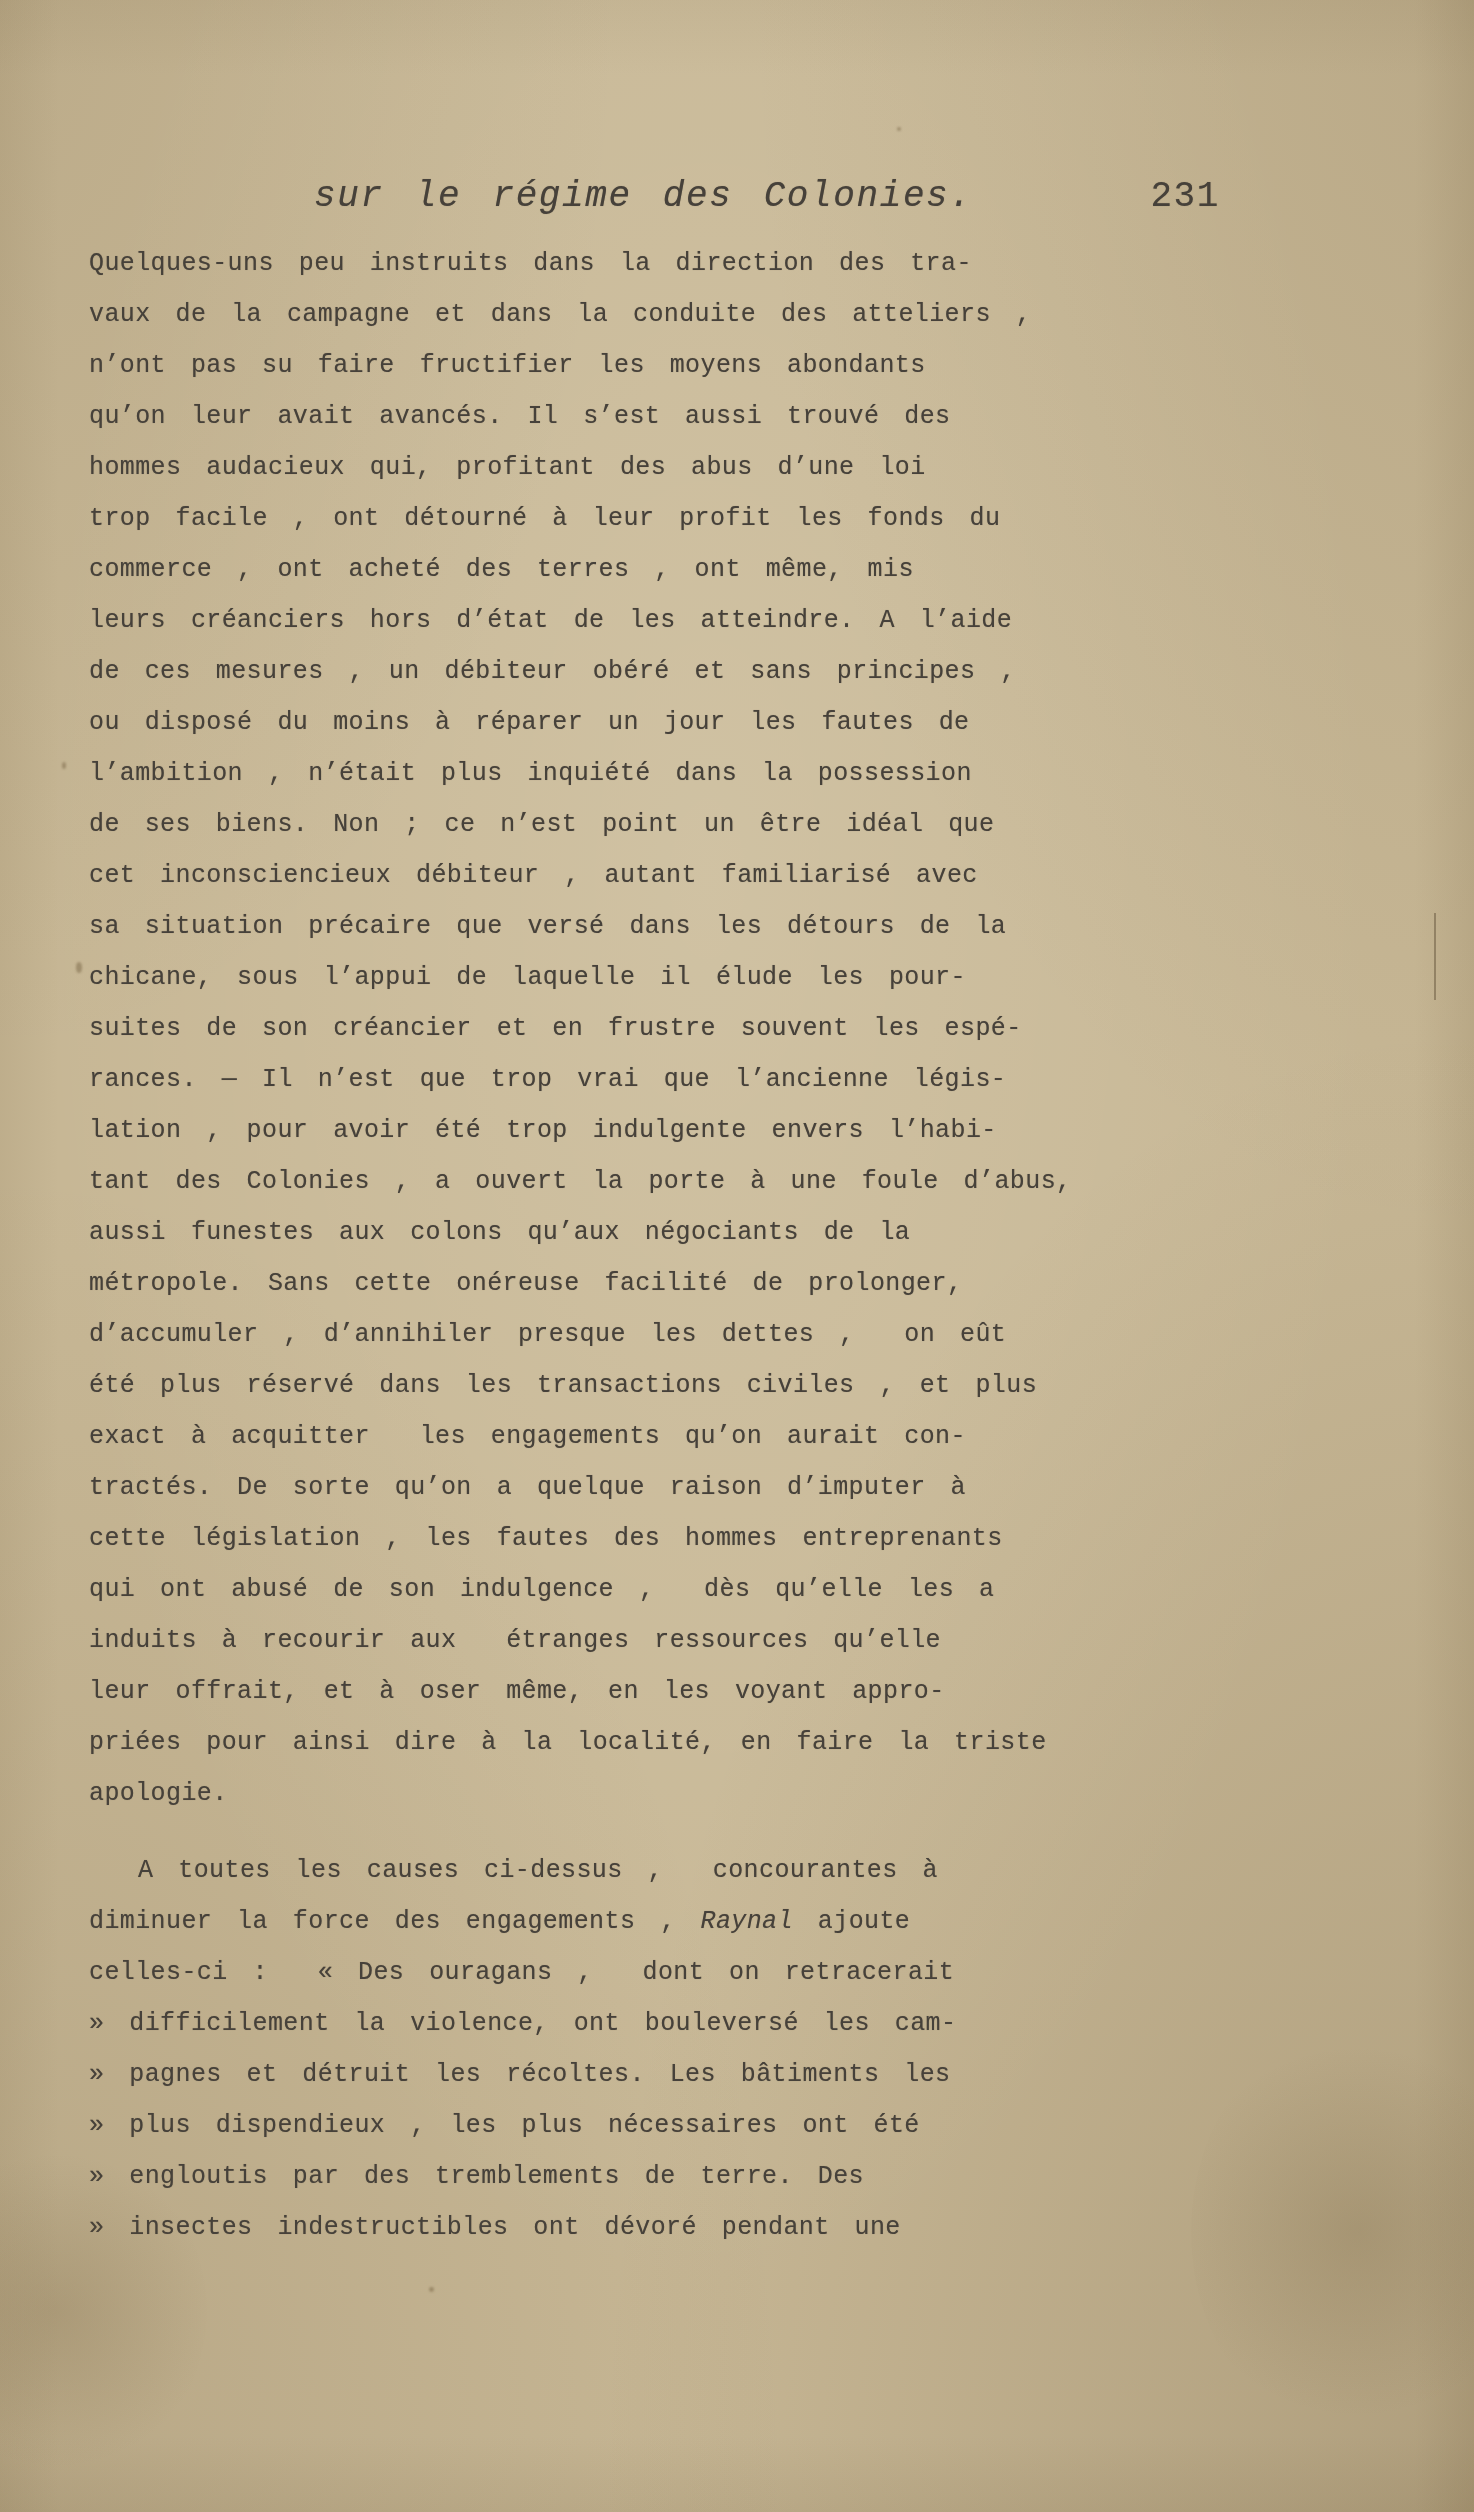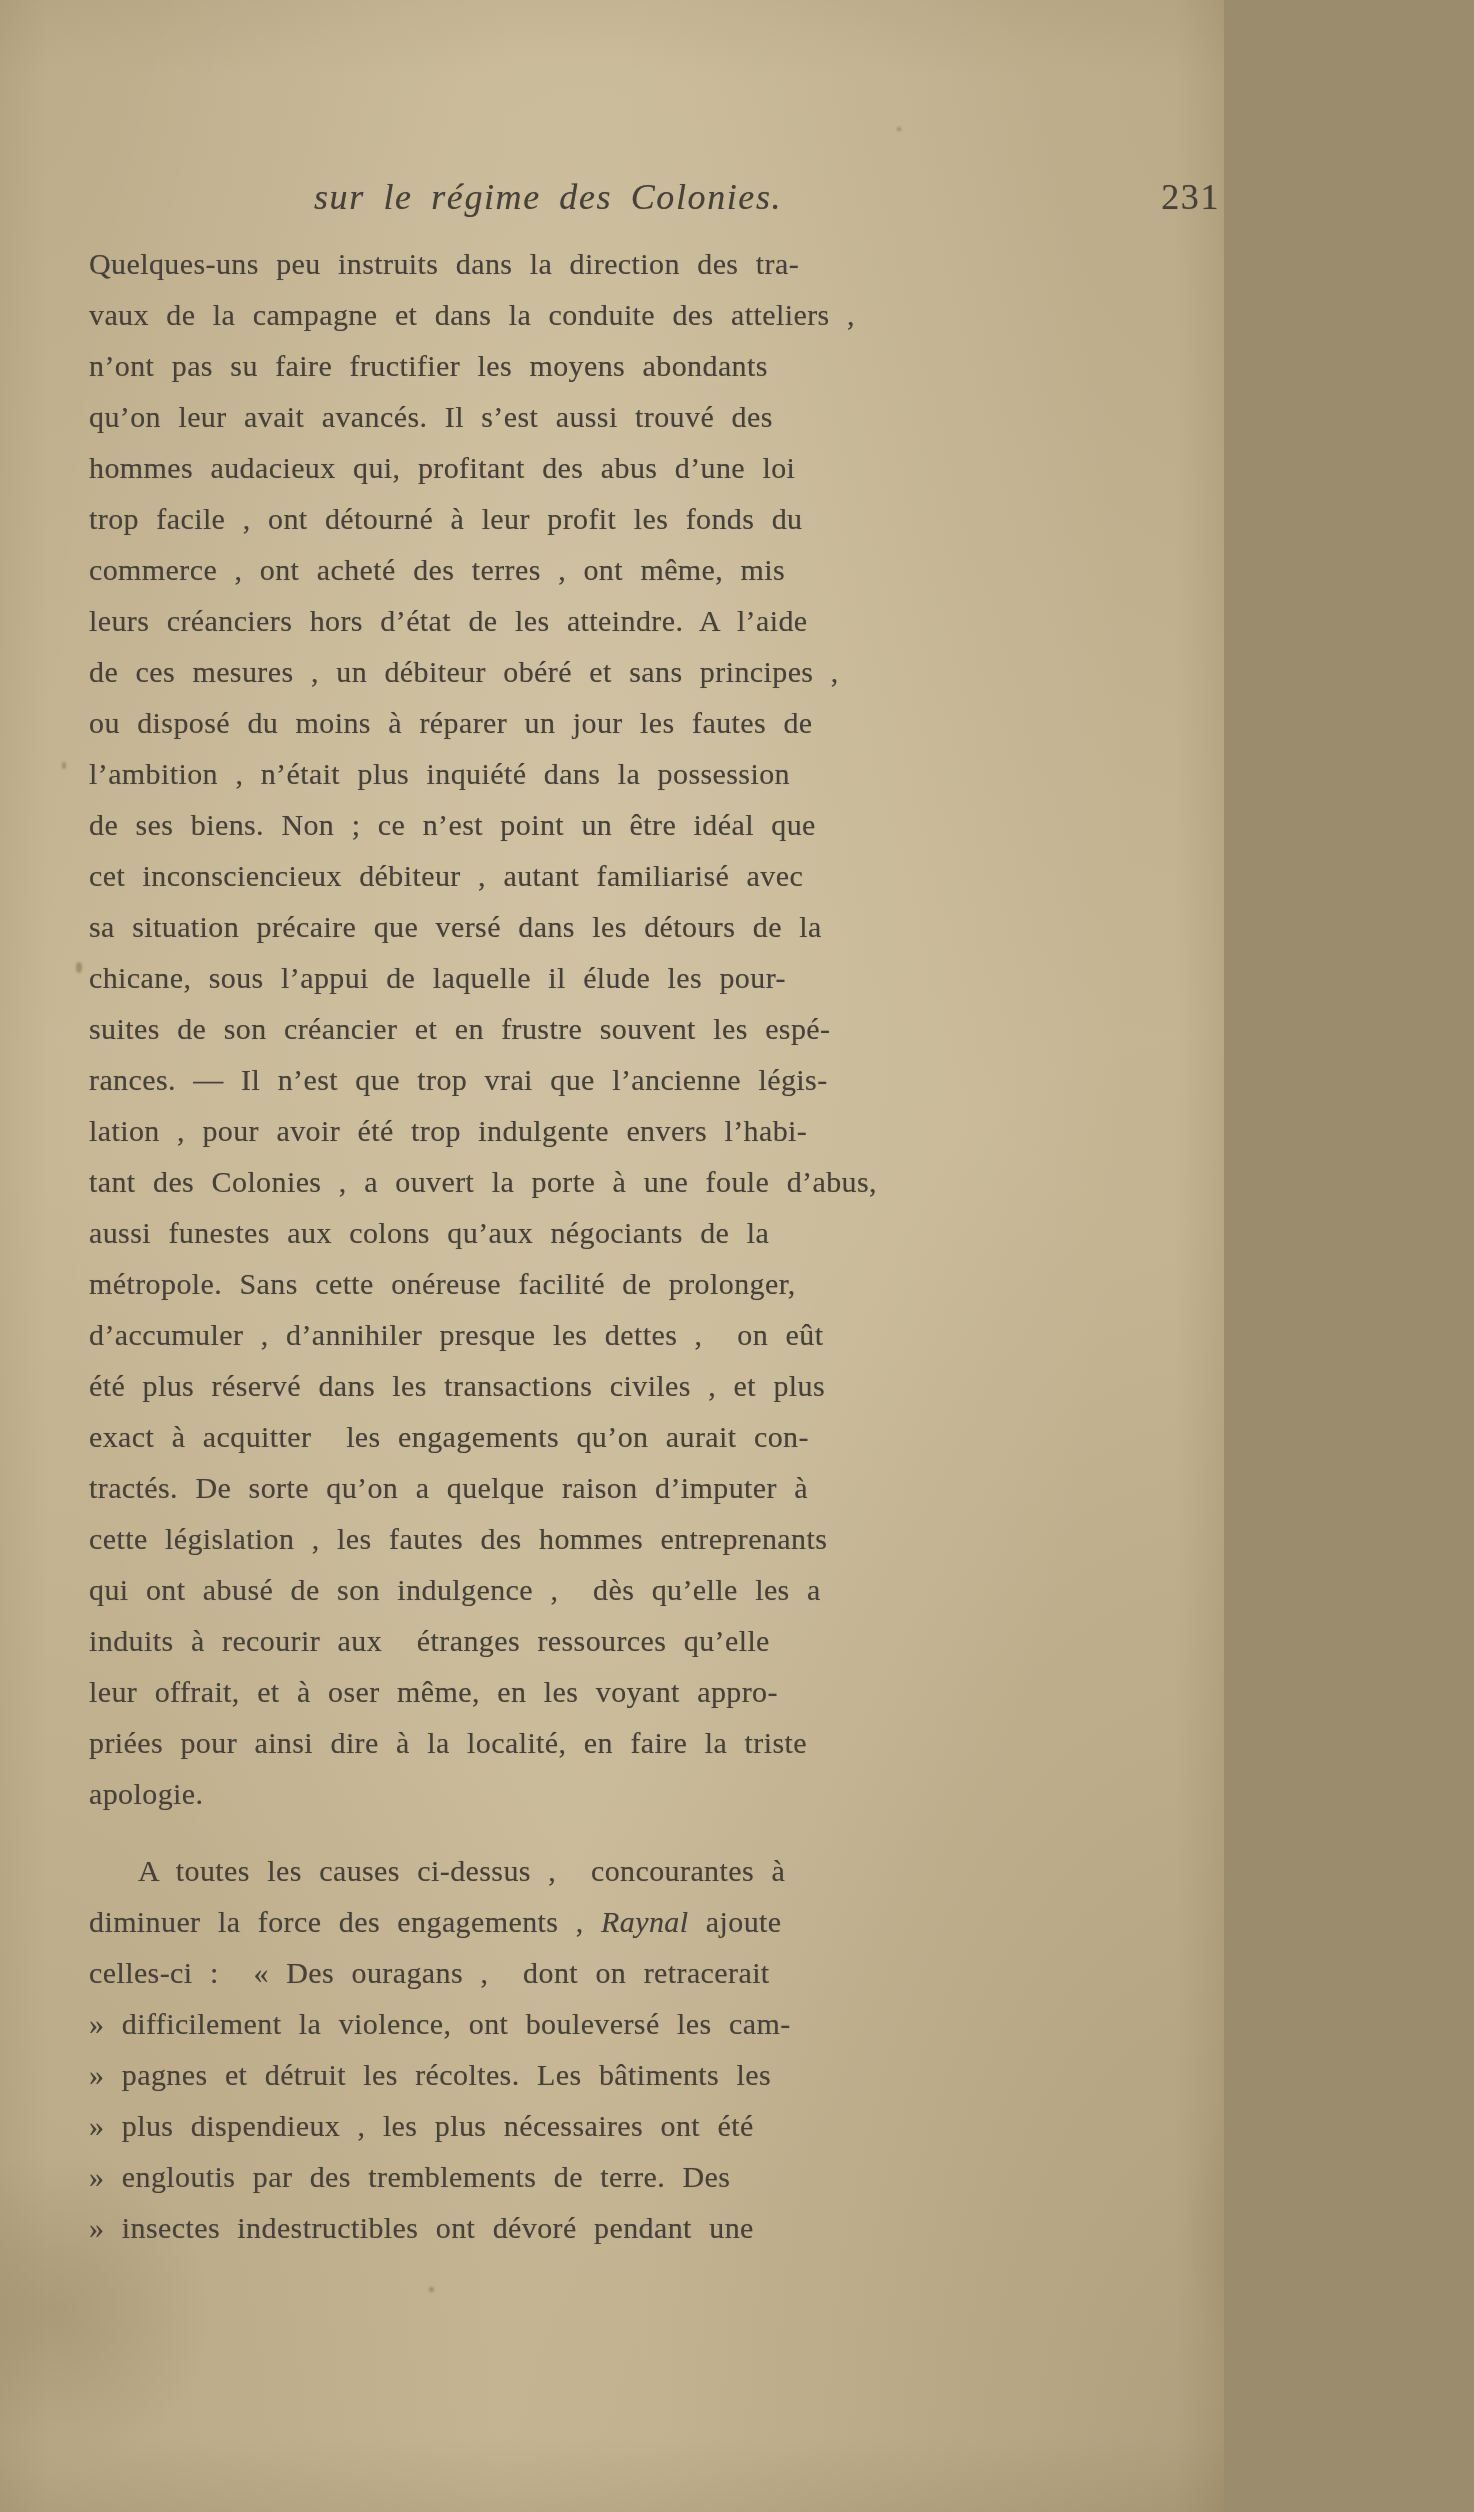--- a/index.html
+++ b/index.html
@@ -2,33 +2,33 @@
 <html style="--paper: #c7b795; --ink: #46413a;font-size:12.7px"><head>
 <meta charset="utf-8">
 <style>
   html, body {
     margin: 0;
     padding: 0;
     background: #9a8c6d;
   }
   .page {
     position: relative;
-    width: 1224px;
+    width: 1474px;
     height: 2512px;
     overflow: hidden;
     background-color: var(--paper, #c7b795);
     background-image:
       radial-gradient(ellipse at 48% 35%, rgba(255,250,235,0.16), rgba(0,0,0,0) 62%),
       radial-gradient(ellipse at 100% 100%, rgba(92,72,40,0.22), rgba(0,0,0,0) 42%),
       radial-gradient(ellipse at 0% 100%, rgba(92,72,40,0.14), rgba(0,0,0,0) 38%),
       radial-gradient(ellipse at 100% 0%, rgba(92,72,40,0.12), rgba(0,0,0,0) 35%),
       radial-gradient(ellipse at 0% 0%, rgba(92,72,40,0.10), rgba(0,0,0,0) 30%),
       linear-gradient(to right, rgba(110,90,55,0.10) 0%, rgba(0,0,0,0) 4%, rgba(0,0,0,0) 96%, rgba(110,90,55,0.14) 100%),
       linear-gradient(to bottom, rgba(110,90,55,0.08) 0%, rgba(0,0,0,0) 3%, rgba(0,0,0,0) 97%, rgba(110,90,55,0.12) 100%);
-    font-family: Liberation Serif, serif;
+    font-family: Liberation Mono, monospace;
     color: var(--ink, #46413a);
   }
   .text-block {
     position: absolute;
     left: 89px;
     top: 176px;
     width: 1191px;
   }
   .page-header {
     position: relative;
@@ -49,21 +49,21 @@
     right: 60px;
     top: 0;
     letter-spacing: 1.6px;
     text-shadow: 0 0 0.8px rgba(70,60,45,0.45);
   }
   .body-text {
     margin-top: 4.8px;
   }
   .para {
     margin: 0;
-    font-size: 30px;
+    font-size: 25px;
     line-height: 51px;
     letter-spacing: 0.4px;
     word-spacing: 9.5px;
     white-space: pre;
     text-shadow: 0 0 0.8px rgba(70,60,45,0.40);
   }
   .para.indent {
     text-indent: 49px;
     margin-top: 26px;
   }

